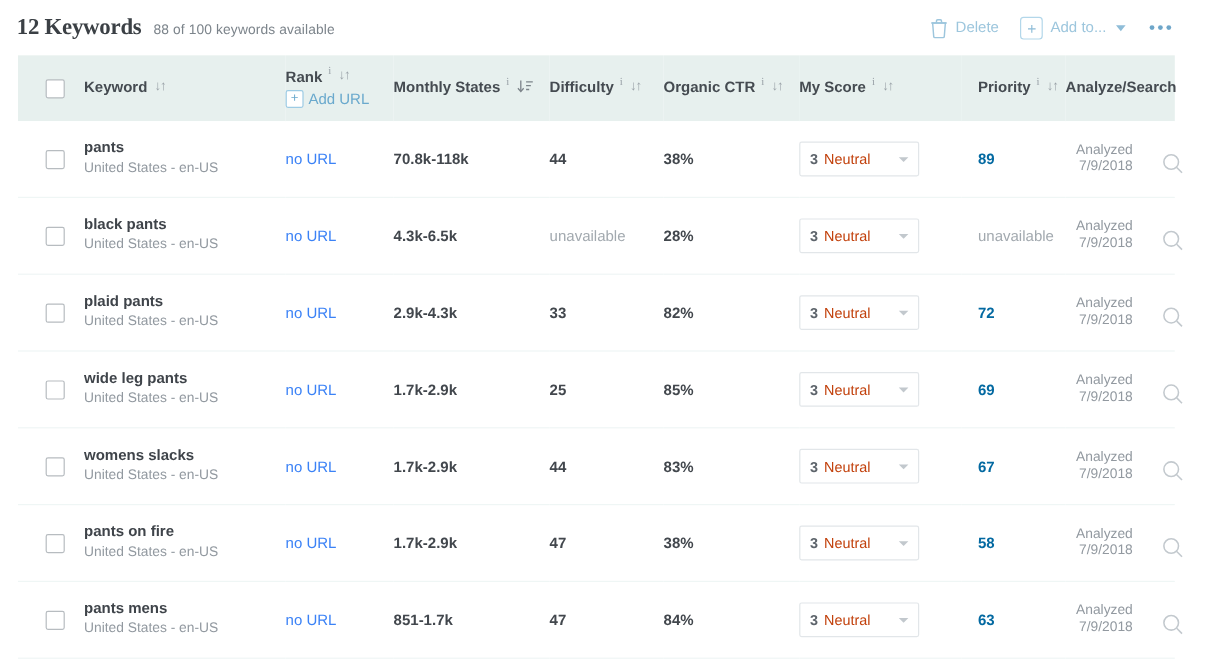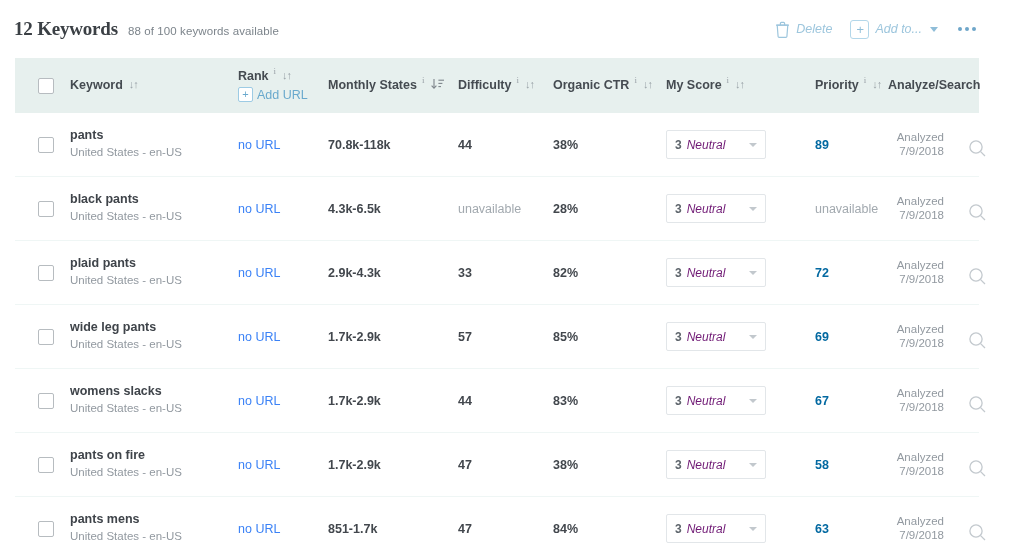--- a/index.html
+++ b/index.html
@@ -12,21 +12,21 @@
     background: #ffffff;
     font-family: "Liberation Sans", sans-serif;
     color: #4a4f54;
     overflow: hidden;
     -webkit-font-smoothing: antialiased;
   }
 
   
   .topbar {
     position: relative;
-    height: 58px;
+    height: 46px;
     padding: 0 14px 0 14px;
     display: flex;
     align-items: center;
     background: #ffffff;
   }
   .title-wrap {
     display: flex;
     align-items: baseline;
     gap: 10px;
   }
@@ -41,21 +41,20 @@
     font-size: 11.5px;
     color: #7c848b;
     letter-spacing: 0.1px;
   }
   .topbar-actions {
     margin-left: auto;
     display: flex;
     align-items: center;
     gap: 18px;
     padding-right: 32px;
-    font-style: italic;
   }
   .action-btn {
     display: flex;
     align-items: center;
     gap: 6px;
     font-size: 12.5px;
     color: #9dc6dd;
     cursor: pointer;
     user-select: none;
   }
@@ -221,21 +220,21 @@
     border-radius: 2px;
     background: #fff;
     display: flex;
     align-items: center;
     padding: 0 8px;
     box-sizing: border-box;
     cursor: pointer;
     gap: 5px;
   }
   .score-num { font-size: 12px; font-weight: bold; color: #5d646b; }
-  .score-label { font-size: 12px; color: #701a75; font-style: italic; }
+  .score-label { font-size: 12px; color: #c2410c; }
   .score-caret {
     margin-left: auto;
     width: 0; height: 0;
     border-left: 4px solid transparent;
     border-right: 4px solid transparent;
     border-top: 4.5px solid #c2c8cd;
   }
 
   .analyzed-cell {
     display: flex;
@@ -492,21 +491,21 @@
         <tr>
           <td class="t-check">
             <span class="cbox"></span>
           </td>
           <td>
             <div class="kw-term">wide leg pants</div>
             <div class="kw-locale">United States - en-US</div>
           </td>
           <td><span class="muted">no URL</span></td>
           <td><span class="val">1.7k-2.9k</span></td>
-          <td><span class="val">57</span></td>
+          <td><span class="val">25</span></td>
           <td><span class="val">85%</span></td>
           <td>
             <div class="score-select">
               <span class="score-num">3</span>
               <span class="score-label">Neutral</span>
               <span class="score-caret"></span>
             </div>
           </td>
           <td class="t-prio"><span class="prio">69</span></td>
           <td>

